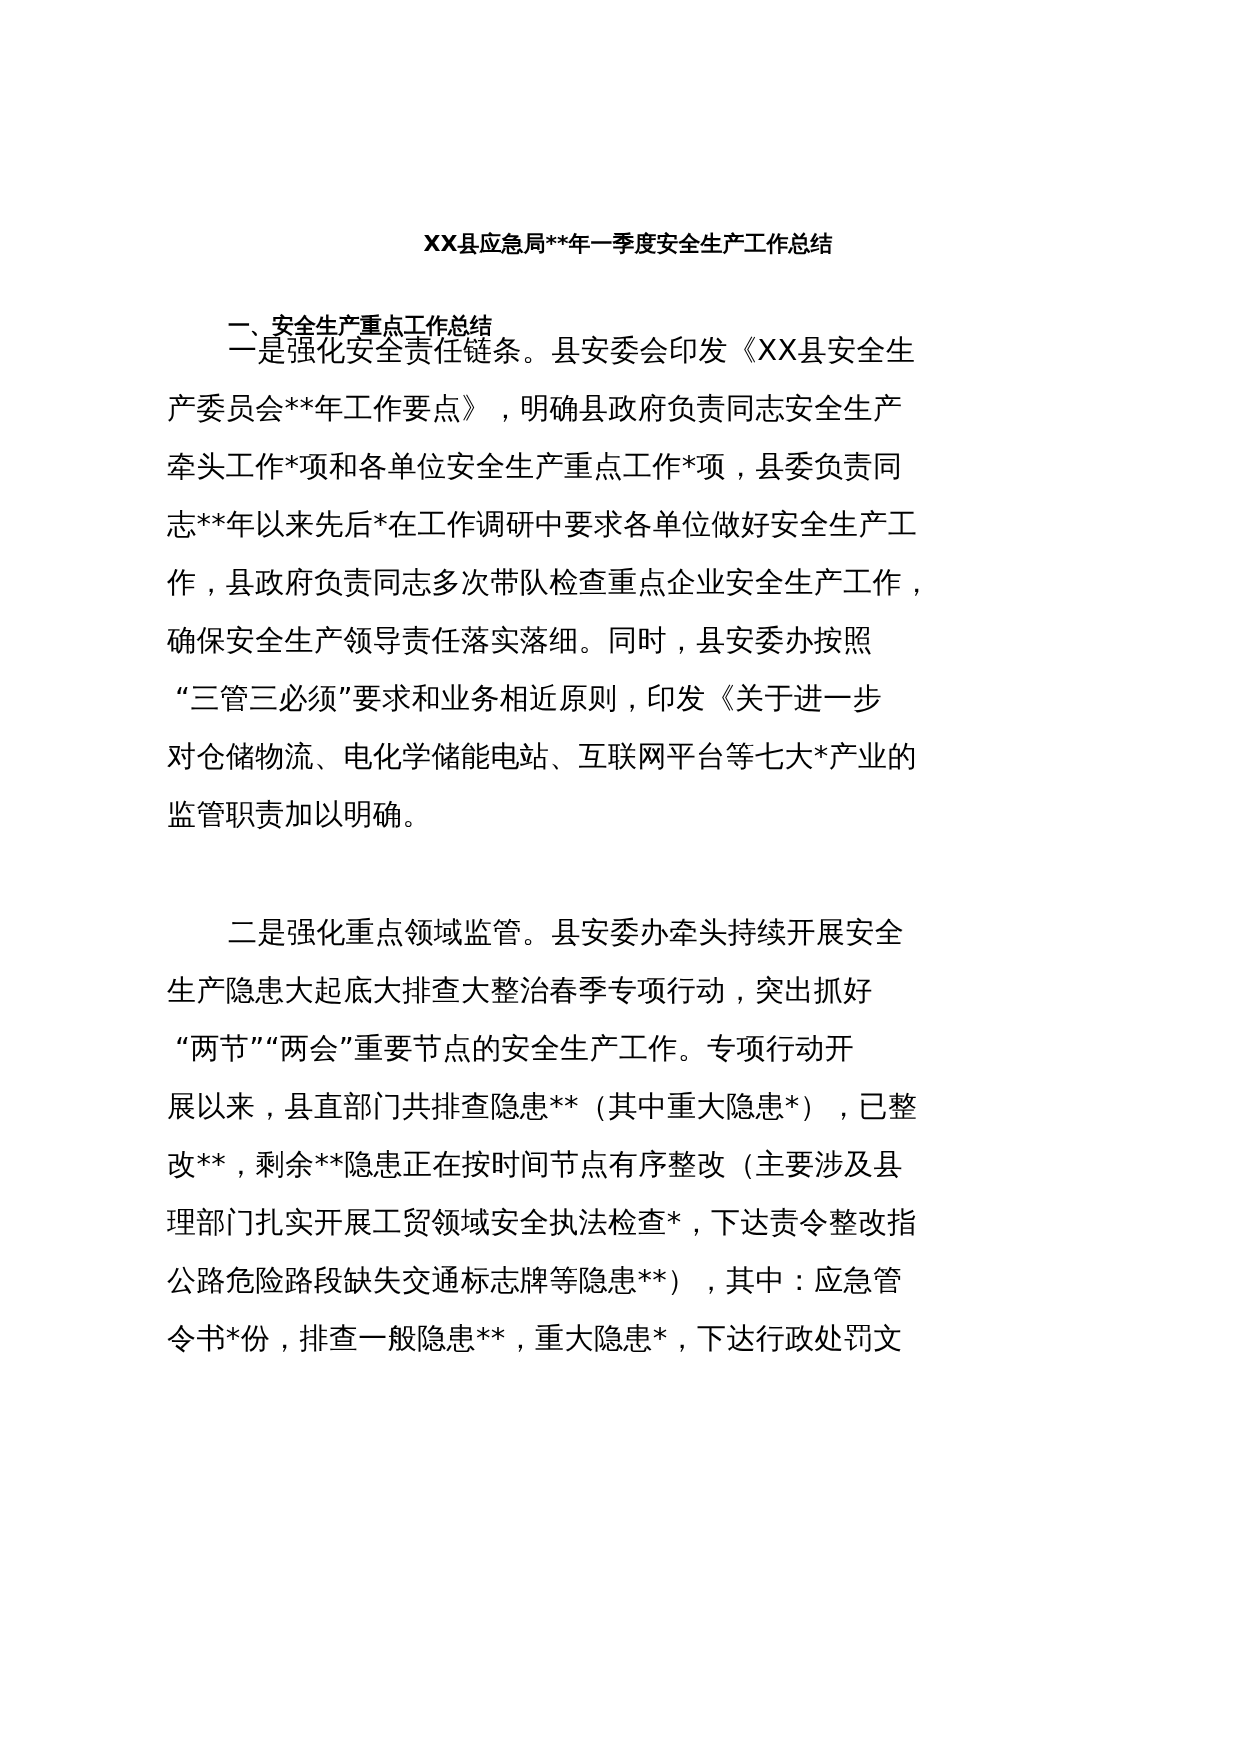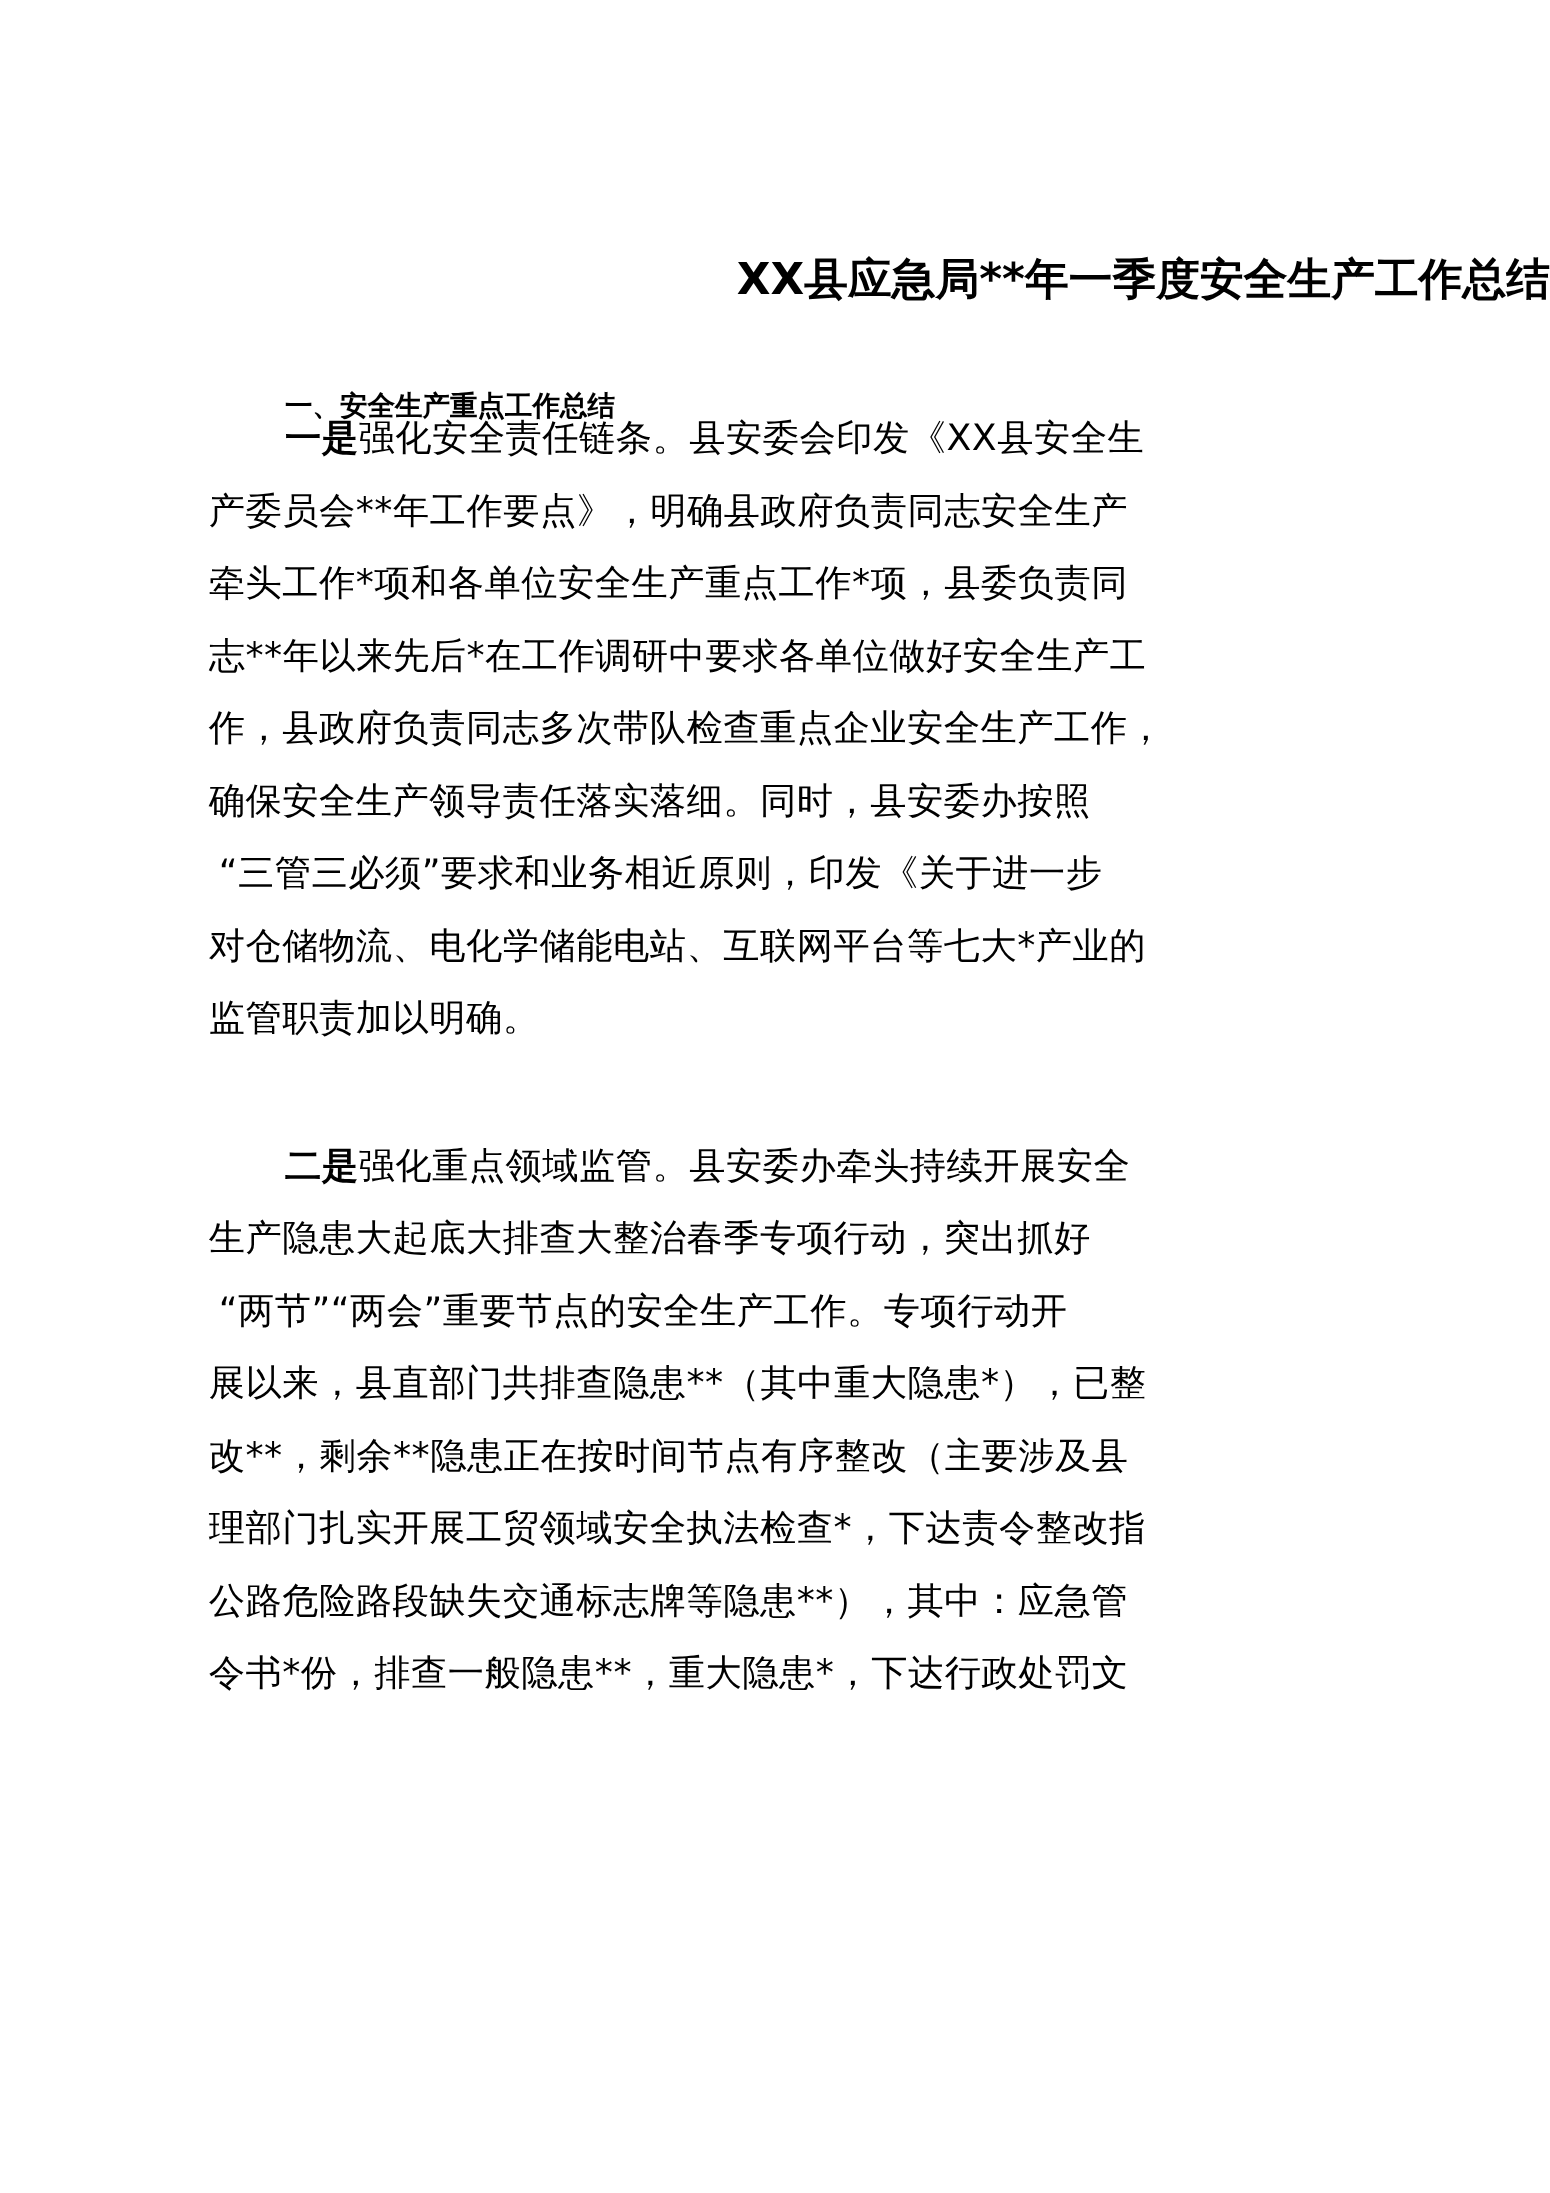--- a/index.html
+++ b/index.html
@@ -19,24 +19,24 @@
       position: absolute;
       left: 0;
       top: 0;
       width: 1240px;
       height: 1754px;
       background: #ffffff;
     }
     .title {
       position: absolute;
       left: 0;
-      top: 200px;
+      top: 220px;
       width: 1240px;
-      text-align: right;
-      font-size: 35px;
+      text-align: center;
+      font-size: 22px;
       font-weight: bold;
       line-height: 48px;
       letter-spacing: 0px;
       padding-left: 16px;
       box-sizing: border-box;
     }
     .heading {
       position: absolute;
       left: 228px;
       top: 302px;
@@ -55,21 +55,21 @@
       height: 58px;
       line-height: 58px;
       font-size: 29px;
       white-space: nowrap;
       letter-spacing: 0.4px;
     }
     .line.indent {
       padding-left: 61px;
     }
     .line .lead {
-      font-weight: bold;
+      font-weight: normal;
     }
     .line.quote-start {
       padding-left: 8px;
     }
   </style>
 </head>
 <body>
 
 <div class="page">
 

